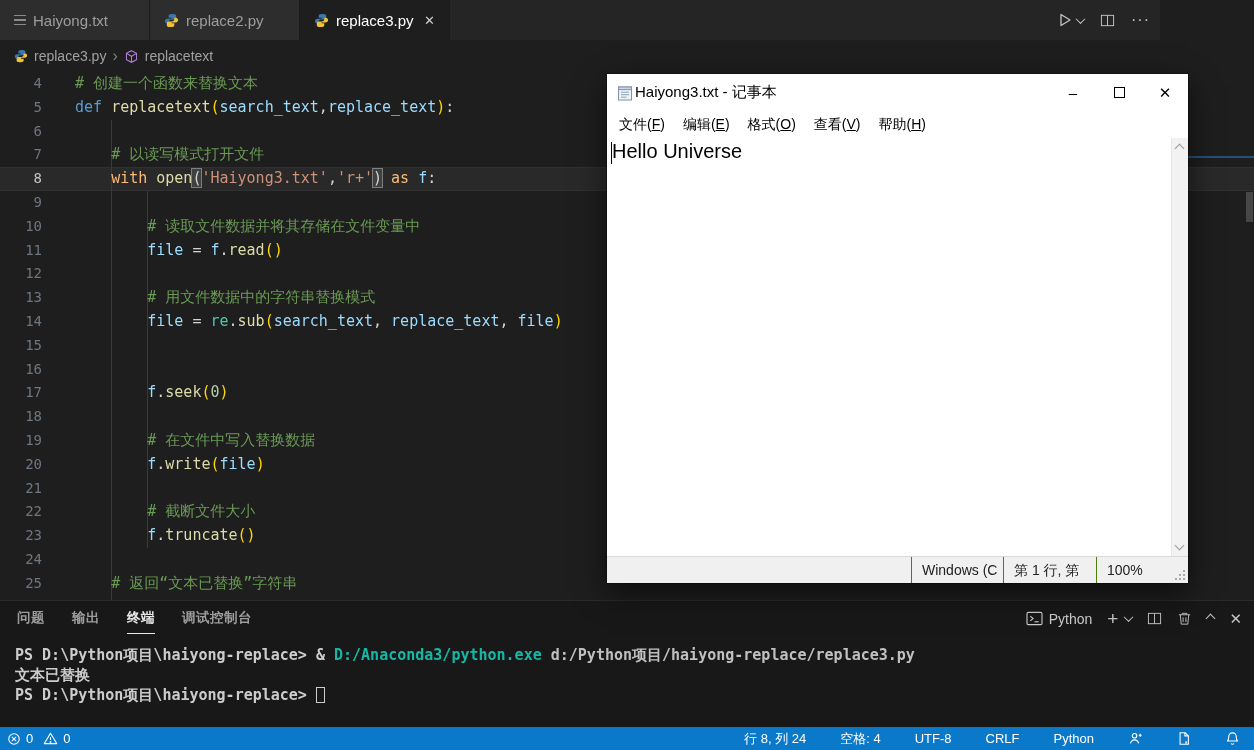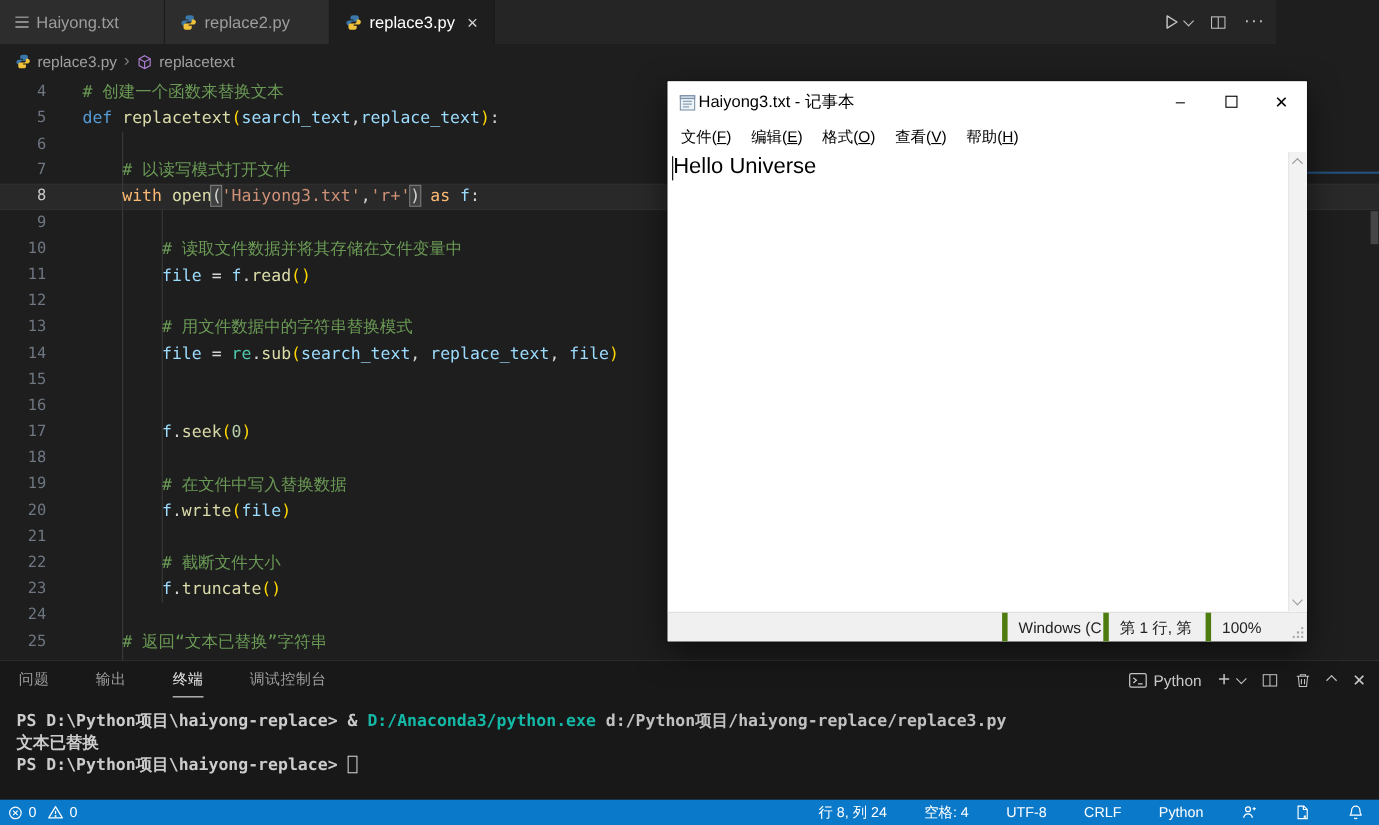--- a/index.html
+++ b/index.html
@@ -61,21 +61,21 @@
   .np-body { position:relative; flex:1; background:#ffffff; overflow:hidden; }
   .np-text { position:absolute; left:5px; top:2px; font-size:20px; color:#000; white-space:pre; }
   .np-caret { position:absolute; left:4px; top:4px; width:1px; height:22px; background:#000; }
   .np-scrollbar { position:absolute; right:0; top:0; width:17px; height:100%; background:#f2f2f2; border-left:1px solid #e6e6e6; }
   .np-sb-arrow { position:absolute; left:4px; width:7px; height:7px; border-right:1.5px solid #9a9a9a; border-bottom:1.5px solid #9a9a9a; }
   .np-sb-up { top:7px; transform:rotate(-135deg); }
   .np-sb-down { bottom:7px; transform:rotate(45deg); }
   .np-statusbar { height:27px; background:#f0f0f0; border-top:1px solid #d9d9d9; display:flex; align-items:stretch;
     font-size:14px; color:#222; }
   .np-status-fill { flex:1; }
-  .np-seg { border-left:5px solid #4d7c0f; line-height:26px; padding:0 10px; overflow:hidden; white-space:nowrap; }
+  .np-seg { border-left:1px solid #4d7c0f; line-height:26px; padding:0 10px; overflow:hidden; white-space:nowrap; }
   .np-seg-1 { width:92px; } .np-seg-2 { width:93px; } .np-seg-3 { width:76px; }
   .np-grip { width:16px; display:flex; align-items:flex-end; justify-content:flex-end; padding:0 3px 3px 0; }
 
   
   .panel { position:absolute; left:0; top:600px; width:1254px; height:127px; background:#181818; border-top:1px solid #2b2b2b; }
   .panel-header { position:relative; height:35px; display:flex; align-items:center; padding-left:17px; gap:27px; }
   .panel-tab { font-size:13.5px; color:#9d9d9d; padding:6px 0; cursor:pointer; letter-spacing:.5px; }
   .panel-tab.active { color:#e7e7e7; border-bottom:1px solid #e7e7e7; }
   .panel-actions { position:absolute; right:12px; top:0; height:35px; display:flex; align-items:center; gap:15px; }
   .panel-shell { display:flex; align-items:center; gap:6px; color:#cccccc; font-size:14px; }
@@ -243,21 +243,21 @@
               <rect x="4" y="8" width="2" height="2"></rect>
               <rect x="8" y="8" width="2" height="2"></rect>
             </g>
           </svg>
         </span>
     </div>
   </div>
 
   <div class="panel">
     <div class="panel-header">
-      <span style="display:flex;gap:42px;">
+      <span style="display:flex;gap:27px;font-weight:bold;">
           <span class="panel-tab">问题</span>
           <span class="panel-tab">输出</span>
           <span class="panel-tab active">终端</span>
           <span class="panel-tab">调试控制台</span>
         </span>
       <div class="panel-actions">
         <span class="panel-shell">
           <span>
               <svg class="ico" width="17" height="15" viewBox="0 0 18 16" fill="none" stroke="#cccccc" stroke-width="1.2">
                 <rect x="1" y="1.5" width="16" height="13" rx="1.5"></rect>

